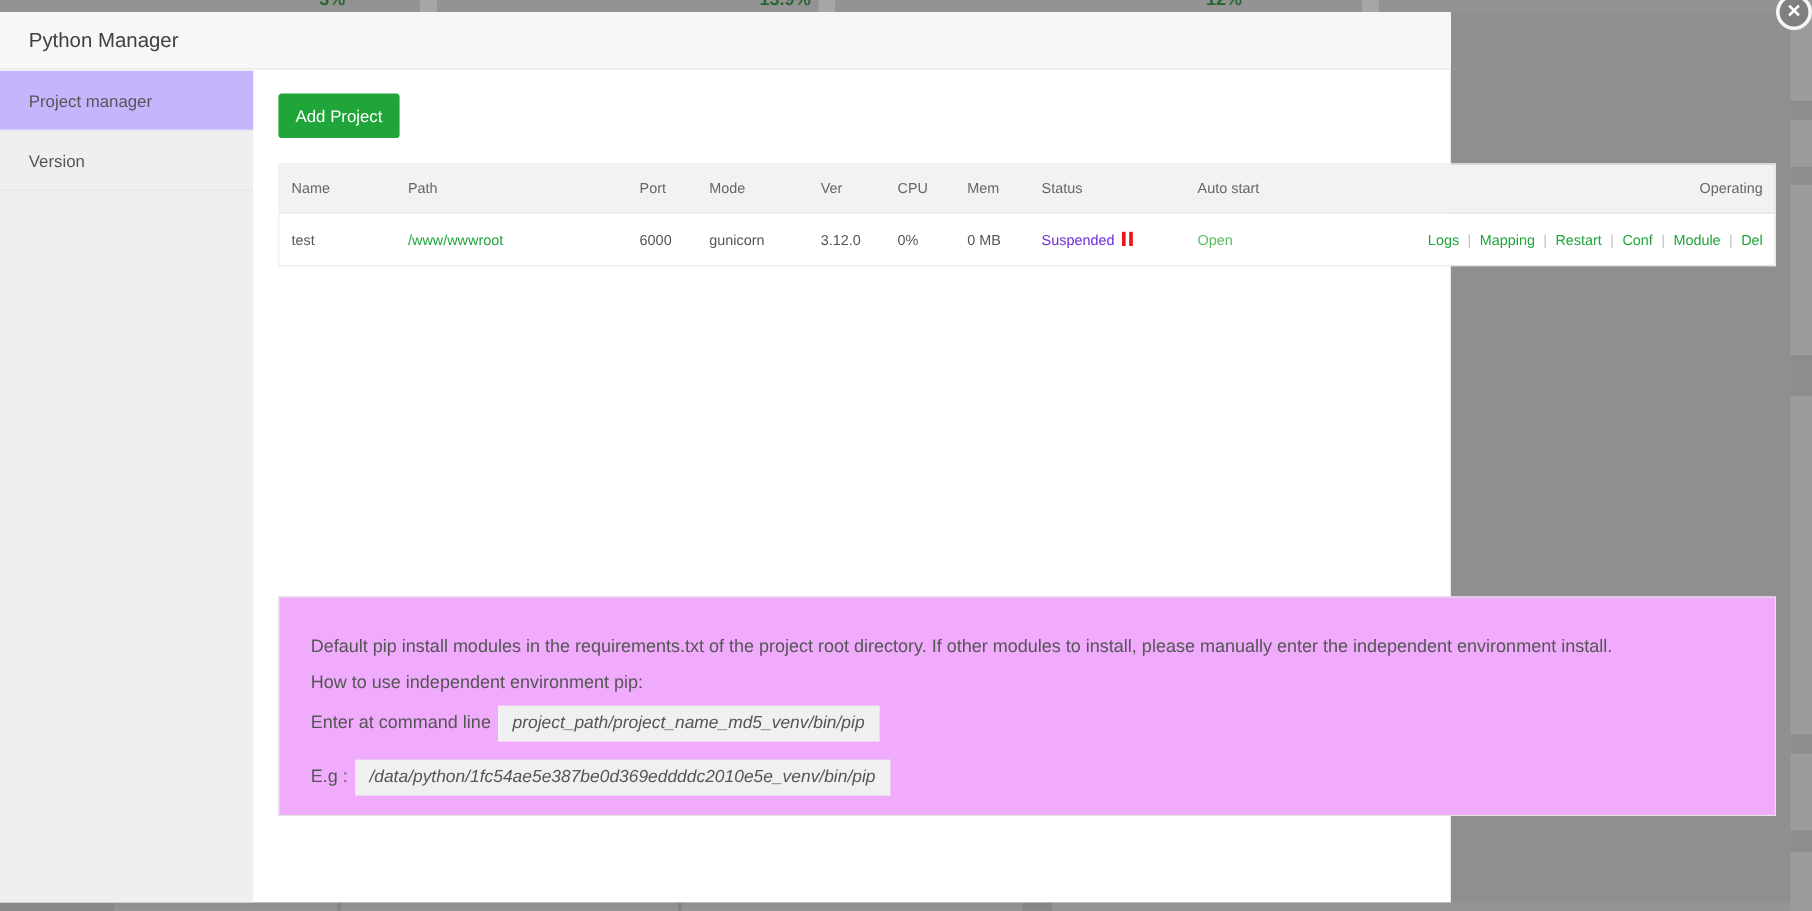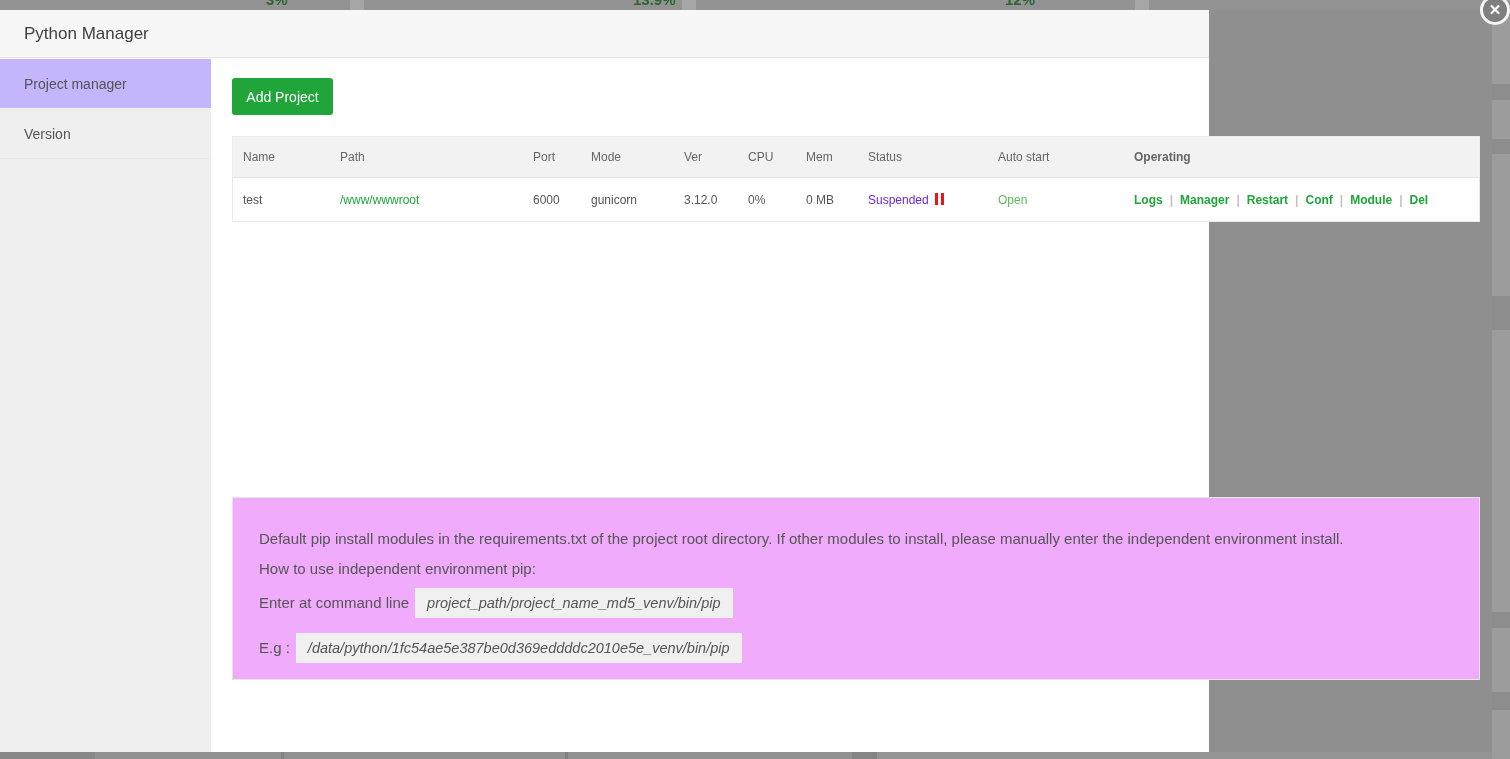--- a/index.html
+++ b/index.html
@@ -83,21 +83,21 @@
   .cell { padding-left:10px; white-space:nowrap; overflow:hidden; }
   .col-name   { width:97px; }
   .col-path   { width:193px; }
   .col-port   { width:58px; }
   .col-mode   { width:93px; }
   .col-ver    { width:64px; }
   .col-cpu    { width:58px; }
   .col-mem    { width:62px; }
   .col-status { width:130px; }
   .col-auto   { width:136px; }
-  .col-op     { flex:1; text-align:left; padding-right:10px;font-weight:bold; }
+  .col-op     { flex:1; text-align:right; padding-right:10px; }
 
   .link-green { color:#20a53a; text-decoration:none; cursor:pointer; }
   .status-red { color:#6d28d9; }
   .pause-icon {
     display:inline-block; width:9px; height:12px; margin-left:6px;
     border-left:3.5px solid #ea1515; border-right:3.5px solid #ea1515;
     vertical-align:-1px;
   }
   .open-green { color:#5eb95e; cursor:pointer; }
   .act-sep { color:#c0c0c0; margin:0 7px; }
@@ -186,21 +186,21 @@
       <div class="cell col-ver">3.12.0</div>
       <div class="cell col-cpu">0%</div>
       <div class="cell col-mem">0 MB</div>
       <div class="cell col-status">
         <span class="status-red">Suspended</span><span class="pause-icon"></span>
       </div>
       <div class="cell col-auto">
         <span class="open-green">Open</span>
       </div>
       <div class="cell col-op">
-        <span class="link-green">Logs</span><span class="act-sep">|</span><span class="link-green">Manager</span><span class="act-sep">|</span><span class="link-green">Restart</span><span class="act-sep">|</span><span class="link-green">Conf</span><span class="act-sep">|</span><span class="link-green">Module</span><span class="act-sep">|</span><span class="link-green">Del</span>
+        <span class="link-green">Logs</span><span class="act-sep">|</span><span class="link-green">Mapping</span><span class="act-sep">|</span><span class="link-green">Restart</span><span class="act-sep">|</span><span class="link-green">Conf</span><span class="act-sep">|</span><span class="link-green">Module</span><span class="act-sep">|</span><span class="link-green">Del</span>
       </div>
     </div>
   </div>
 
   <div class="help-box">
     <p>Default pip install modules in the requirements.txt of the project root directory. If other modules to install, please manually enter the independent environment install.</p>
     <p class="help-line2">How to use independent environment pip:</p>
     <p class="help-line3">
       <span>Enter at command line</span><span class="code-chip">project_path/project_name_md5_venv/bin/pip</span>
     </p>

